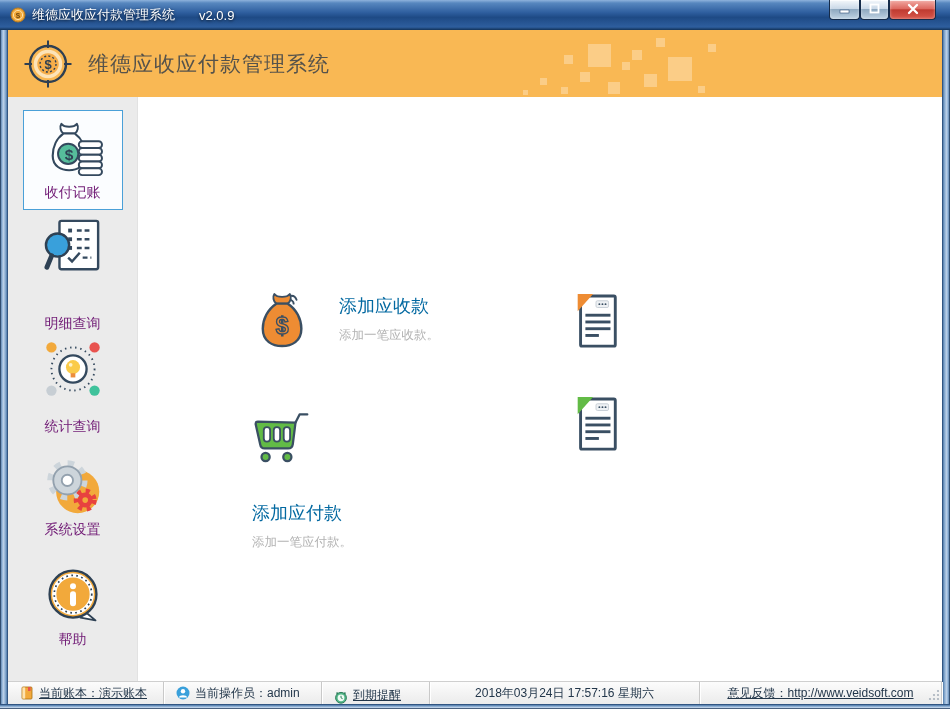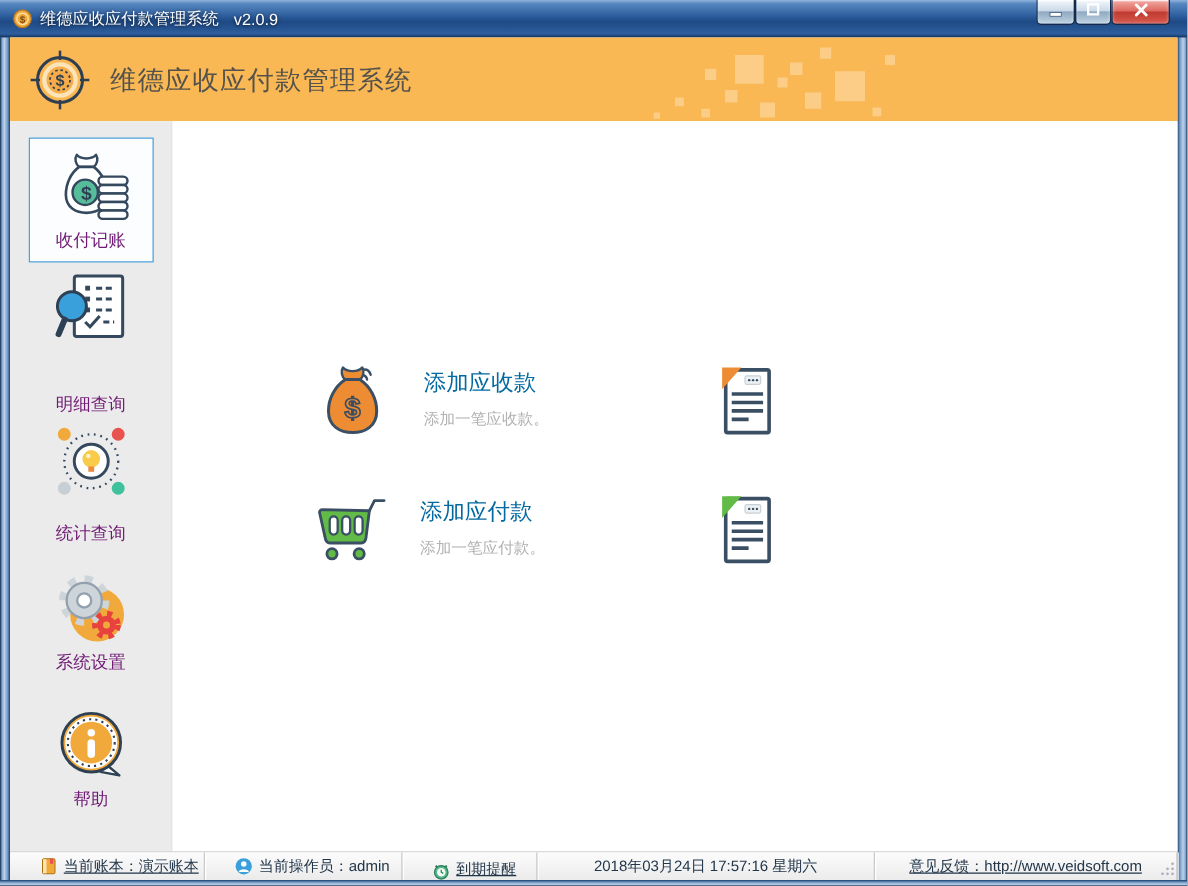--- a/index.html
+++ b/index.html
@@ -4,21 +4,21 @@
 <style>
   html,body{margin:0;padding:0;background:#d8d8d8;font-family:"Liberation Sans","DejaVu Sans",sans-serif;}
   .window{position:relative;width:950px;height:709px;overflow:hidden;background:#2B5797;}
 
   
   .titlebar{position:absolute;top:0;left:0;right:0;height:30px;
     background:linear-gradient(180deg,#8FB3DC 0%,#5787BF 10%,#2E5E9E 42%,#1E4A85 58%,#2E5E9E 90%,#123258 100%);
     display:flex;align-items:center;padding-left:10px;box-sizing:border-box;}
   .tb-icon{width:16px;height:16px;margin-right:6px;display:inline-flex;}
   .tb-title{color:#fff;font-size:13px;text-shadow:0 1px 3px rgba(0,0,0,.75);}
-  .tb-version{color:#fff;font-size:13px;margin-left:12px;text-shadow:0 1px 3px rgba(0,0,0,.75);}
+  .tb-version{color:#fff;font-size:13px;margin-left:24px;text-shadow:0 1px 3px rgba(0,0,0,.75);}
   .win-controls{position:absolute;top:0;right:14px;display:flex;}
   .wbtn{height:19px;border:1px solid #152B49;border-top:none;border-radius:0 0 4px 4px;
     box-shadow:inset 0 1px 0 rgba(255,255,255,.75), inset 0 0 3px rgba(255,255,255,.5);
     display:flex;align-items:center;justify-content:center;cursor:pointer;}
   .wbtn.min,.wbtn.max{width:29px;background:linear-gradient(180deg,#F4F8FB 0%,#CBD9E8 45%,#8FA9C0 50%,#BFD2E3 100%);}
   .wbtn.max{width:27px;}
   .wbtn.close{width:45px;background:linear-gradient(180deg,#F2ACA5 0%,#DE6A61 45%,#BF3B31 52%,#D8574B 100%);}
   .frame-left,.frame-right{position:absolute;top:30px;bottom:0;width:8px;
     background:linear-gradient(90deg,#10294A 0%,#89AED6 22%,#BBD0E8 45%,#6D96C2 78%,#1A3C69 100%);}
   .frame-left{left:0;}
@@ -48,21 +48,21 @@
   .main{position:absolute;top:67px;left:130px;right:0;bottom:23px;background:#fff;}
   .action{position:absolute;display:flex;align-items:flex-start;gap:26px;cursor:pointer;}
   .action-icon{width:58px;height:64px;display:flex;align-items:center;justify-content:center;}
   .action-title{font-size:18px;color:#0369a1;margin-top:5px;}
   .action-sub{font-size:12.5px;color:#B2B2B2;margin-top:9px;}
 
   
   .statusbar{position:absolute;left:0;right:0;bottom:0;height:23px;
     background:linear-gradient(180deg,#FCFCFC,#EBEBEB);border-top:1px solid #CFCFCF;
     display:flex;align-items:center;font-size:12px;color:#22364A;box-sizing:border-box;}
-  .sb-sec{height:100%;display:flex;align-items:center;gap:5px;padding-left:24px;box-sizing:border-box;
+  .sb-sec{height:100%;display:flex;align-items:center;gap:5px;padding-left:12px;box-sizing:border-box;
     border-right:1px solid #C9C9C9;box-shadow:1px 0 0 #fff;}
   .sb-sec:last-child{border-right:none;box-shadow:none;}
   .sb-icon{width:14px;height:14px;display:inline-flex;flex:none;}
   .sb-link{text-decoration:underline;cursor:pointer;}
   .sb-center{justify-content:center;padding-left:0;}
   .grip{position:absolute;right:2px;bottom:3px;width:13px;height:13px;}
 </style>
 </head>
 <body>
 
@@ -256,21 +256,21 @@
             <g stroke="#3A4F63" stroke-width="3">
               <line x1="17" y1="25" x2="43" y2="25"></line>
                 <line x1="17" y1="32" x2="43" y2="32"></line>
               <line x1="17" y1="39" x2="43" y2="39"></line>
                 <line x1="17" y1="46" x2="31" y2="46"></line>
             </g>
           </svg>
         </span>
       </div>
 
-      <div class="action" style="left:114px;top:295px;">
+      <div class="action" style="left:114px;top:309px;flex-direction:column;">
         <span class="action-icon">
           <svg viewBox="0 0 64 58" width="60" height="56">
             <path d="M48 12 L52.5 3 L61 3" fill="none" stroke="#3A4F63" stroke-width="2.5" stroke-linejoin="round" stroke-linecap="round"></path>
             <path d="M4 13.5 C4 12.2 5 11 6.5 11 L48 12 L45 36 C44.6 38.6 42.6 40.5 40 40.5 L14 40.5 C11.4 40.5 9.4 38.6 9 36 L4 13.5 Z" fill="#62BB46" stroke="#3A4F63" stroke-width="2.5" stroke-linejoin="round"></path>
             <g fill="#fff" stroke="#3A4F63" stroke-width="2">
               <rect x="13" y="17" width="7" height="16" rx="3.5"></rect>
                 <rect x="24" y="17" width="7" height="16" rx="3.5"></rect>
                 <rect x="35" y="17" width="7" height="16" rx="3.5"></rect>
             </g>
             <circle cx="15" cy="50" r="4.5" fill="#62BB46" stroke="#3A4F63" stroke-width="2.5"></circle>

